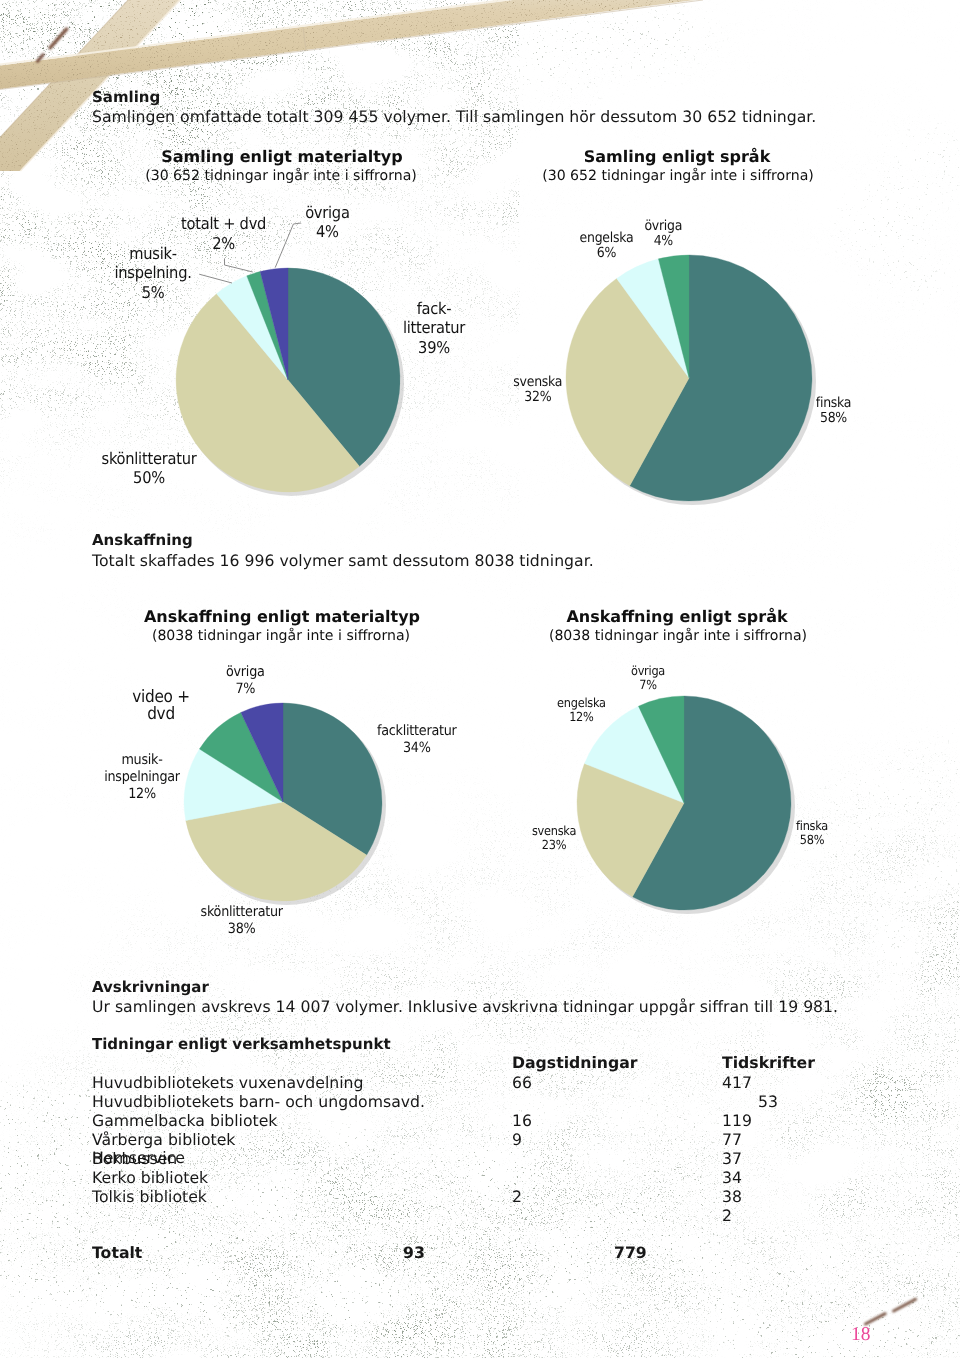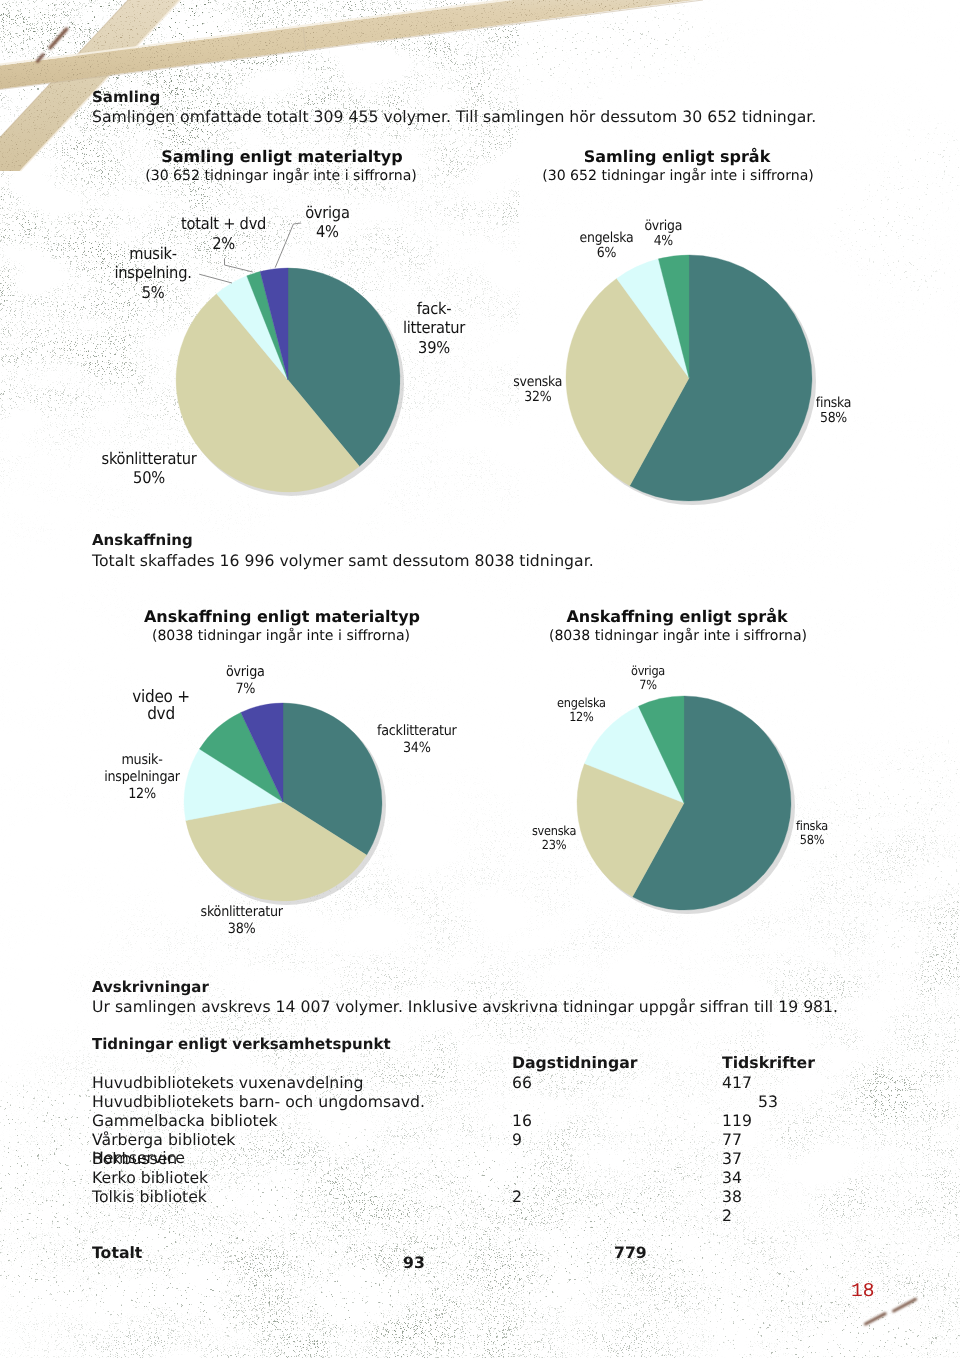--- a/index.html
+++ b/index.html
@@ -15,21 +15,21 @@
   .p-sec{position:absolute;font-size:15.7px;color:#171717;white-space:nowrap;}
   .ctitle{position:absolute;font-weight:bold;font-size:16px;color:#101010;white-space:nowrap;
           text-align:center;transform:translateX(-50%);}
   .csub{position:absolute;font-size:14.1px;color:#101010;white-space:nowrap;
         text-align:center;transform:translateX(-50%);}
   svg.chart{position:absolute;left:0;top:0;pointer-events:none;}
   .plabel{position:absolute;color:#131313;font-stretch:condensed;
           text-align:center;transform:translate(-50%,0);white-space:nowrap;}
   .tbl{position:absolute;font-size:15.7px;color:#171717;white-space:nowrap;}
   .tbl.b{font-weight:bold;}
-  .pagenum{position:absolute;font-family:Liberation Mono, monospace;font-size:19.5px;color:#b91c1c;}
+  .pagenum{position:absolute;font-family:Liberation Serif, serif;font-size:19.5px;color:#ec4899;margin-top:44px;}
 </style>
 </head>
 <body>
 
 <div class="page">
 
   <svg id="bg" width="960" height="1358" viewBox="0 0 960 1358">
     <defs>
       <filter id="spkA" x="-5%" y="-5%" width="110%" height="110%" color-interpolation-filters="sRGB">
         <feTurbulence type="fractalNoise" baseFrequency="1.15" numOctaves="2" seed="11" result="hi"></feTurbulence>
@@ -236,21 +236,21 @@
         <div class="tbl" style="left: 92px; top: 1148.8px;">Bokbussen</div>
         <div class="tbl" style="left: 722px; top: 1148.8px;">37</div>
         <div class="tbl" style="left: 92px; top: 1167.8px;">Kerko bibliotek</div>
         <div class="tbl" style="left: 722px; top: 1167.8px;">34</div>
         <div class="tbl" style="left: 92px; top: 1186.8px;">Tolkis bibliotek</div>
         <div class="tbl" style="left: 512px; top: 1186.8px;">2</div>
         <div class="tbl" style="left: 722px; top: 1186.8px;">38</div>
         <div class="tbl" style="left: 92px; top: 1148px; text-align: center;">Hemservice</div>
         <div class="tbl" style="left: 722px; top: 1205.8px;">2</div>
         <div class="tbl b" style="left: 92px; top: 1243.4px;">Totalt</div>
-        <div class="tbl b" style="left: 403px; top: 1243.4px; margin-top: 10px;">93</div>
+        <div class="tbl b" style="left: 403px; top: 1243.4px;">93</div>
         <div class="tbl b" style="left: 614px; top: 1243.4px;">779</div>
       </div>
 
     <div class="pagenum" style="left:851px;top:1279.5px">18</div>
   <div class="plabel" style="left: 434px; top: 298.9px; font-size: 16.3px; line-height: 19.5px; letter-spacing: -0.25px;">
         <div>fack-</div>
         <div>litteratur</div>
         <div>39%</div>
       </div>
       <div class="plabel" style="left: 149px; top: 448.9px; font-size: 16.3px; line-height: 19.5px; letter-spacing: -0.25px;">

